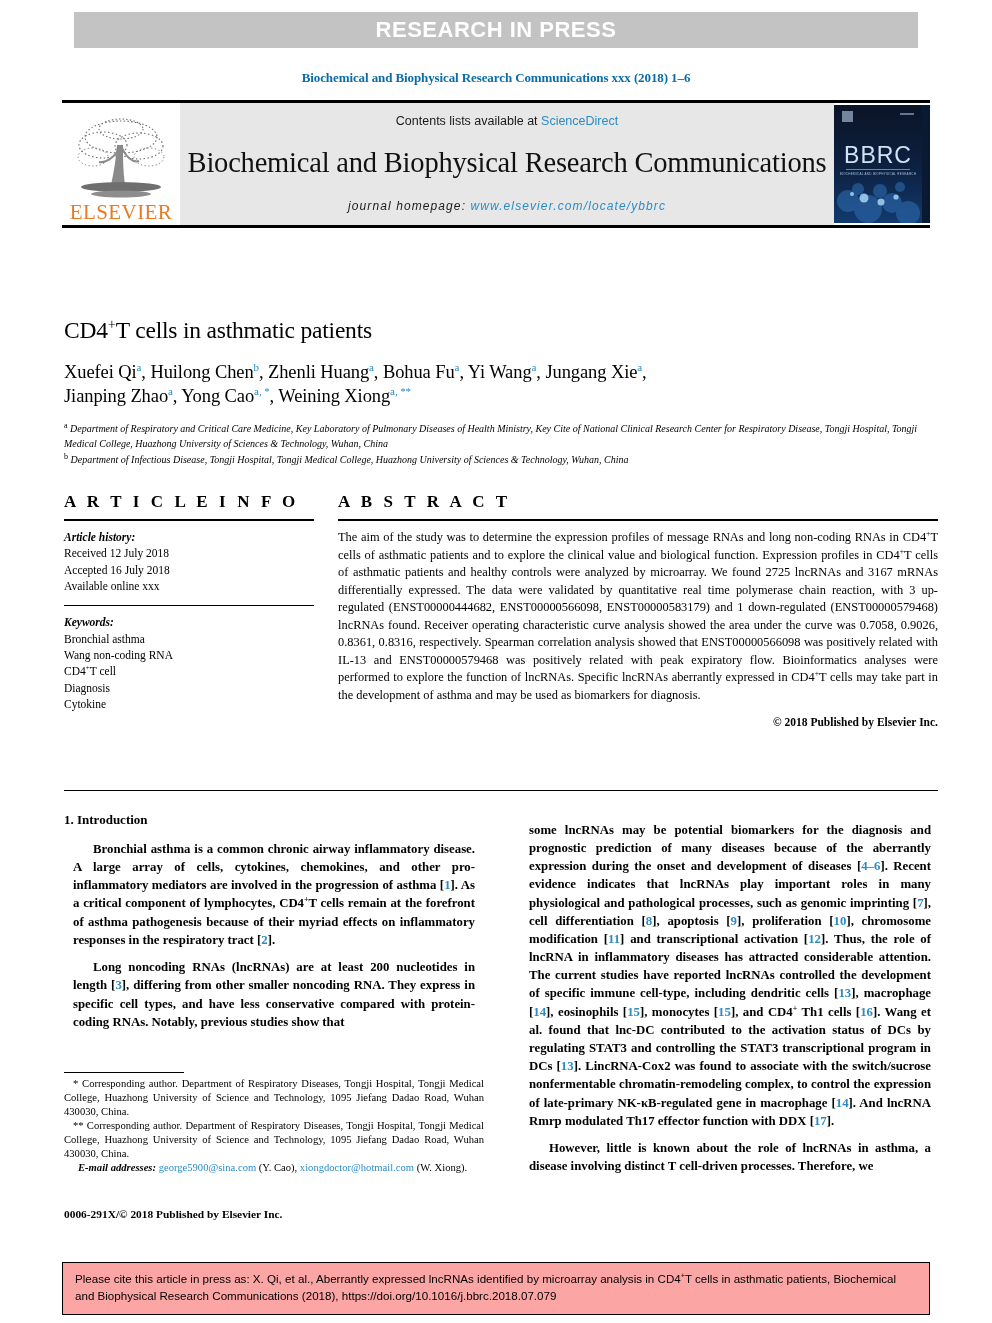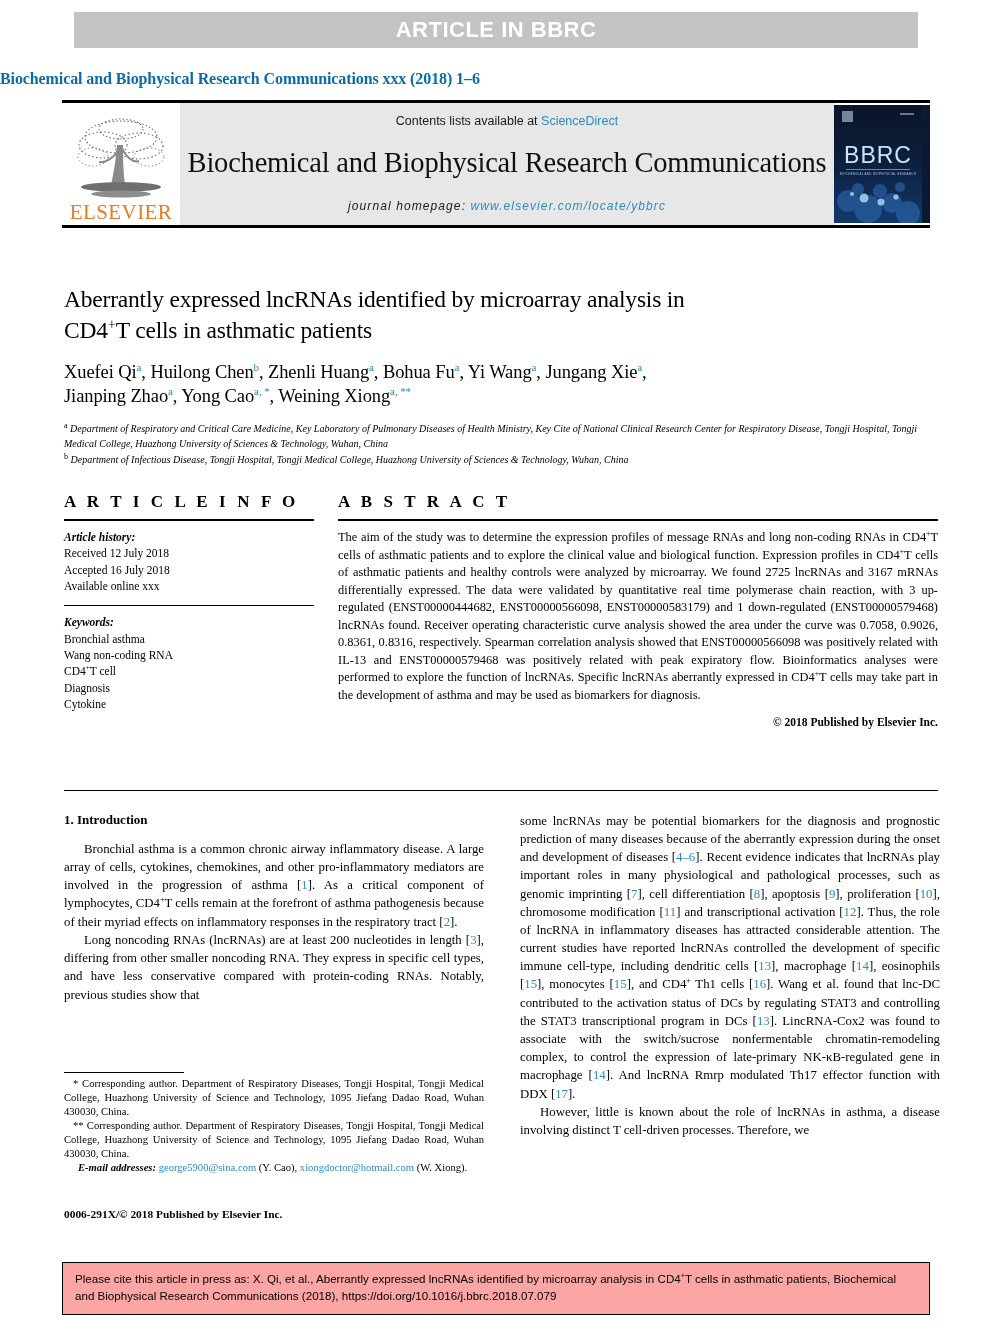--- a/index.html
+++ b/index.html
@@ -40,24 +40,24 @@
     font-size: 22px;
     letter-spacing: 0.5px;
     color: #ffffff;
   }
 
   
   .running-head {
     position: absolute;
     left: 0; right: 0;
     top: 70px;
-    text-align: left;
-    font-family: "Liberation Serif", serif;
-    font-weight: bold;
-    font-size: 16px;
+    text-align: center;
+    font-family: "Liberation Serif", serif;
+    font-weight: bold;
+    font-size: 13px;
     color: #0b6ca8;
     letter-spacing: -0.1px;
   }
 
   
   .masthead {
     position: absolute;
     left: 62px;
     top: 100px;
     width: 868px;
@@ -239,22 +239,23 @@
     font-family: "Liberation Serif", serif;
     font-weight: bold;
     font-size: 13px;
     margin: 0 0 12px 0;
   }
   .p {
     font-family: "Liberation Serif", serif;
     font-size: 12.8px;
     line-height: 1.42;
     text-align: justify;
-    margin: 0;
+    margin: 9px;
     text-indent: 20px;
+    font-weight: bold;
   }
   .p + .p { margin-top: 0; }
   .ref { color: #2b8cc4; }
 
   
   .footnote-wrap {
     position: absolute;
     left: 64px;
     top: 1072px;
     width: 420px;
@@ -301,21 +302,21 @@
     line-height: 1.45;
     color: #000;
   }
 </style>
 </head>
 <body>
 
 <div class="page">
 
   <div class="aip-band">
-    <span>ARTICLE IN BBRC</span>
+    <span>RESEARCH IN PRESS</span>
   </div>
 
   <div class="running-head">Biochemical and Biophysical Research Communications xxx (2018) 1–6</div>
 
   <div class="masthead">
     <div class="mast-rule-top"></div>
     <div class="mast-body">
 
       <div class="mast-left">
         <svg class="tree-svg" width="96" height="86" viewBox="0 0 96 86">
@@ -380,21 +381,21 @@
           </svg>
         </div>
       </div>
 
     </div>
     <div class="mast-rule-bot"></div>
   </div>
 
   <div class="title-block">
     <h1 class="art-title">
-      <span>Aberrantly expressed lncRNAs identified by microarray analysis in</span><br>
+      <br>
       <span>CD4</span><sup class="t">+</sup><span>T cells in asthmatic patients</span>
     </h1>
 
     <div class="authors">
       <span>Xuefei Qi</span><sup class="aff-mark">a</sup>,
       <span>Huilong Chen</span><sup class="aff-mark">b</sup>,
       <span>Zhenli Huang</span><sup class="aff-mark">a</sup>,
       <span>Bohua Fu</span><sup class="aff-mark">a</sup>,
       <span>Yi Wang</span><sup class="aff-mark">a</sup>,
       <span>Jungang Xie</span><sup class="aff-mark">a</sup>,<br>

